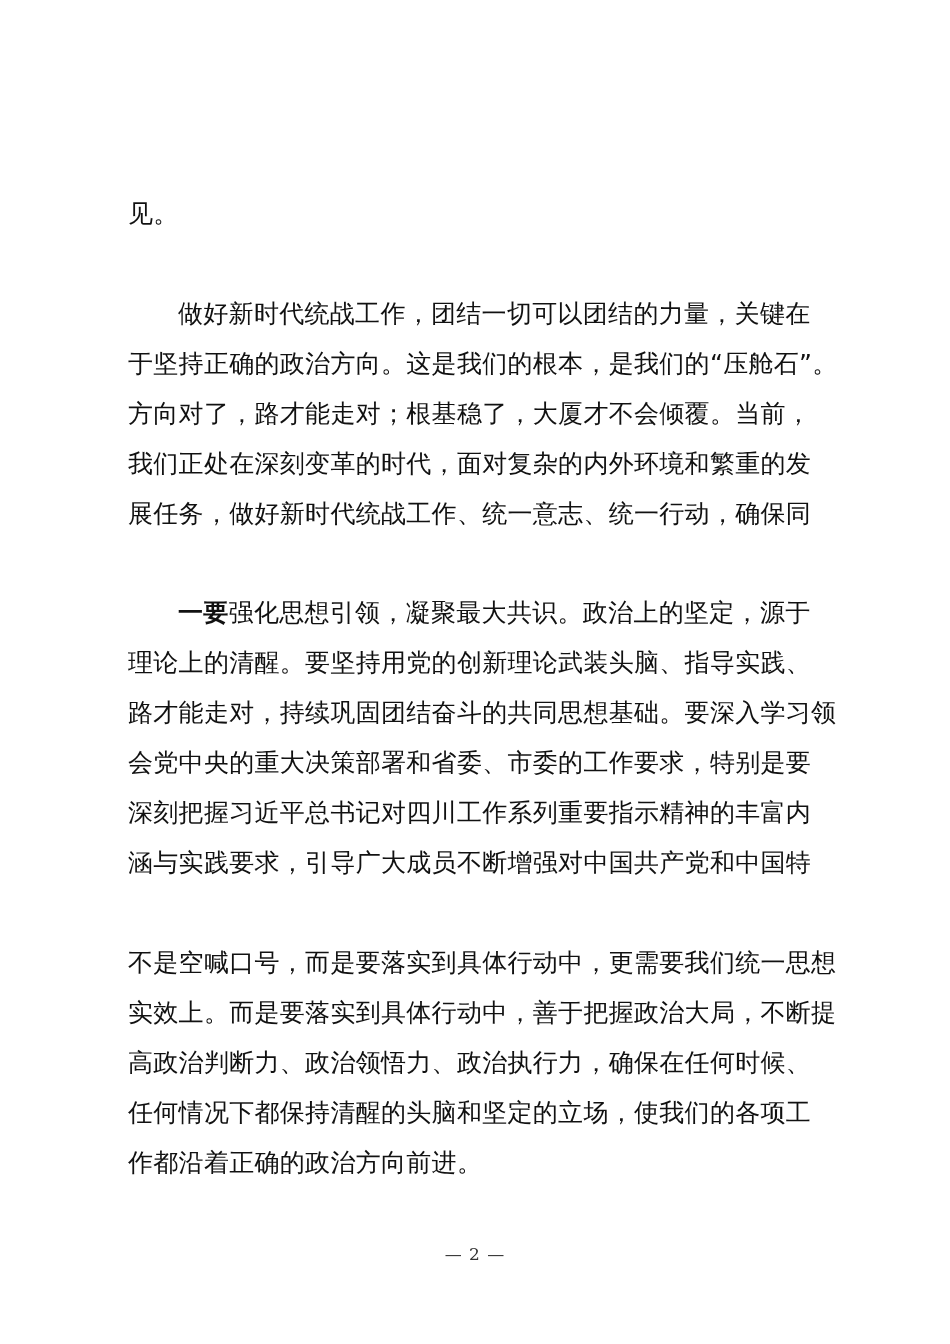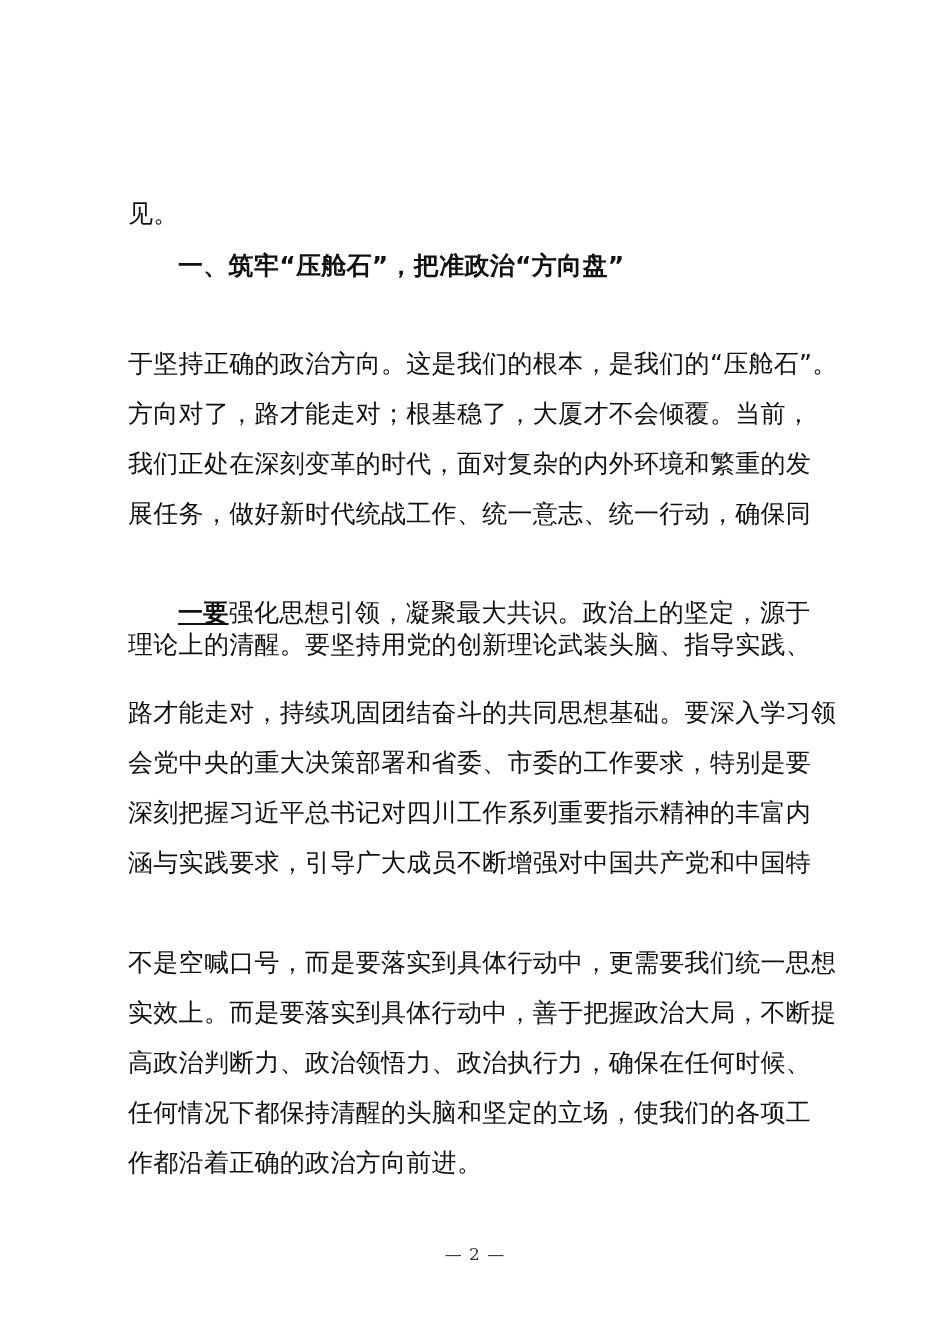--- a/index.html
+++ b/index.html
@@ -27,51 +27,51 @@
       left: 128px;
       width: 700px;
       font-size: 25px;
       line-height: 32px;
       height: 32px;
       white-space: nowrap;
       letter-spacing: 0.3px;
     }
     .indent { left: 178px; }
     .heading { font-weight: bold; }
-    .bold { font-weight: bold; text-decoration: underline; }
+    .bold { font-weight: bold; }
     .footer {
       position: absolute;
       left: 0;
       width: 950px;
       top: 1244px;
       text-align: center;
       font-family: "DejaVu Serif", "Liberation Serif", serif;
       font-size: 17px;
       color: #333333;
       letter-spacing: 1px;
     }
   </style>
 </head>
 <body>
 
 <div class="page">
 
   <div class="line" style="top:198px">见。</div>
 
-  <div class="line indent heading" style="top:250px">一、筑牢“压舱石”，把准政治“方向盘”</div>
 
+  <div class="line indent" style="top:298px">做好新时代统战工作，团结一切可以团结的力量，关键在</div>
   <div class="line" style="top:348px">于坚持正确的政治方向。这是我们的根本，是我们的“压舱石”。</div>
   <div class="line" style="top:398px">方向对了，路才能走对；根基稳了，大厦才不会倾覆。当前，</div>
   <div class="line" style="top:448px">我们正处在深刻变革的时代，面对复杂的内外环境和繁重的发</div>
   <div class="line" style="top:498px">展任务，做好新时代统战工作、统一意志、统一行动，确保同</div>
 
   <div class="line indent" style="top:597px">
     <span class="bold">一要</span><span>强化思想引领，凝聚最大共识。政治上的坚定，源于</span>
   </div>
-  <div class="line" style="top:629px">理论上的清醒。要坚持用党的创新理论武装头脑、指导实践、</div>
+  <div class="line" style="top:647px">理论上的清醒。要坚持用党的创新理论武装头脑、指导实践、</div>
   <div class="line" style="top:697px">路才能走对，持续巩固团结奋斗的共同思想基础。要深入学习领</div>
   <div class="line" style="top:747px">会党中央的重大决策部署和省委、市委的工作要求，特别是要</div>
   <div class="line" style="top:797px">深刻把握习近平总书记对四川工作系列重要指示精神的丰富内</div>
   <div class="line" style="top:847px">涵与实践要求，引导广大成员不断增强对中国共产党和中国特</div>
   <div class="line" style="top:947px">不是空喊口号，而是要落实到具体行动中，更需要我们统一思想</div>
   <div class="line" style="top:997px">实效上。而是要落实到具体行动中，善于把握政治大局，不断提</div>
   <div class="line" style="top:1047px">高政治判断力、政治领悟力、政治执行力，确保在任何时候、</div>
   <div class="line" style="top:1097px">任何情况下都保持清醒的头脑和坚定的立场，使我们的各项工</div>
   <div class="line" style="top:1147px">作都沿着正确的政治方向前进。</div>
 

